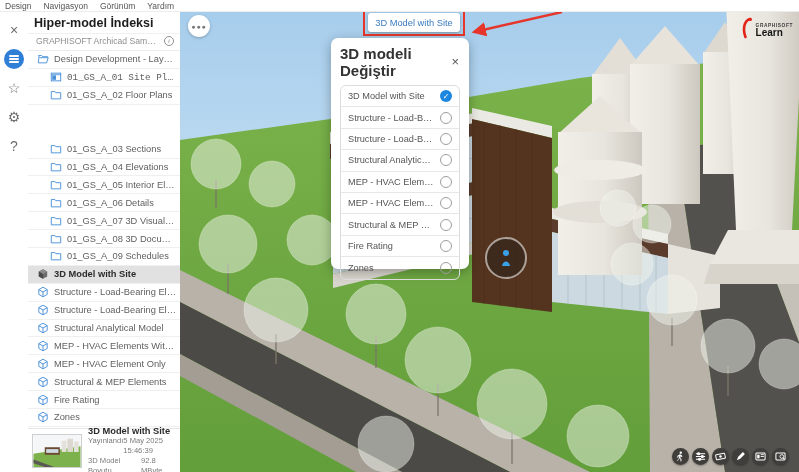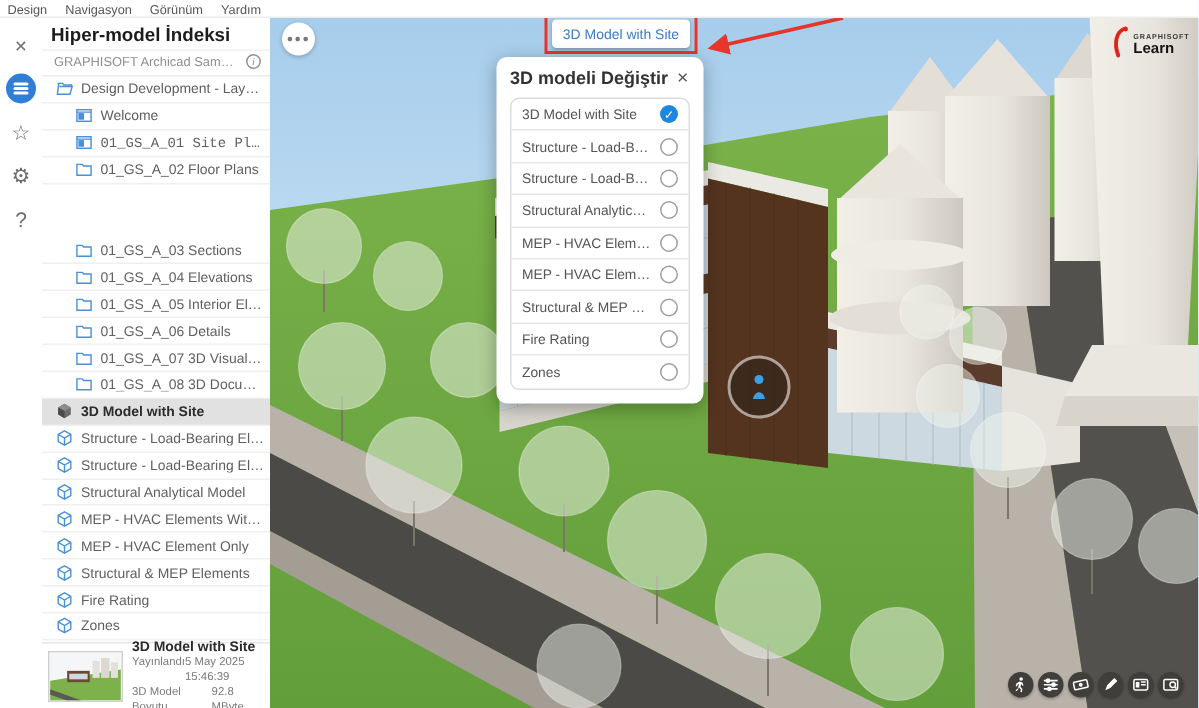--- a/index.html
+++ b/index.html
@@ -52,21 +52,21 @@
   #logo .brand { font-size:4.8px; letter-spacing:.6px; color:#3a3a3a; font-weight:bold; }
   #logo .product { font-size:10px; font-weight:bold; color:#141414; line-height:10px; }
 
   #toolbar { position:absolute; right:10px; bottom:7px; display:flex; gap:3px; z-index:10; }
   .tb-btn { width:17px; height:17px; border-radius:50%; background:#403e3b; display:flex; align-items:center; justify-content:center; cursor:pointer; box-shadow:0 1px 2px rgba(0,0,0,.3); }
   .tb-btn svg { width:11px; height:11px; }
 
   
   #popup { position:absolute; left:151px; top:26px; width:138px; height:231px; background:#fff; border-radius:7px; box-shadow:0 3px 12px rgba(0,0,0,.3); z-index:20; padding:7px 9px 8px 9px; }
   #popup-head { display:flex; align-items:center; justify-content:space-between; margin-bottom:6px; }
-  #popup-title { font-size:12px; font-weight:bold; color:#333; }
+  #popup-title { font-size:15px; font-weight:bold; color:#333; }
   #popup-close { font-size:13px; color:#555; cursor:pointer; line-height:12px; padding:0 1px; }
   #popup-list { border:1px solid #dcdcdc; border-radius:6px; overflow:hidden; }
   .pp-row { height:21.4px; display:flex; align-items:center; justify-content:space-between; padding:0 7px; border-bottom:1px solid #e7e7e7; cursor:pointer; }
   .pp-row:last-child { border-bottom:none; }
   .pp-row .plbl { font-size:9.2px; color:#555; white-space:nowrap; overflow:hidden; text-overflow:ellipsis; }
   .pp-radio { flex:none; width:12px; height:12px; border:1.4px solid #9e9e9e; border-radius:50%; margin-left:5px; }
   .pp-radio.on { border:none; background:#1d87e0; color:#fff; font-size:8px; display:flex; align-items:center; justify-content:center; }
 </style>
 </head>
 <body>
@@ -103,38 +103,28 @@
     <div id="sb-list">
         <div class="sb-row" style="padding-left: 8px;">
     <span class="icn">
             <svg viewBox="0 0 14 13">
               <path d="M1.5 2.5h4l1 1.3h6v1.2" fill="none" stroke="#4a90d9" stroke-width="1.1"></path>
               <path d="M3 5h10l-1.8 6H1.5l1-8.5" fill="#fff" stroke="#4a90d9" stroke-width="1.1"></path>
             </svg>
           </span>
     <span class="lbl">Design Development - Layouts</span>
   </div>
-        <div class="sb-row" style="padding-left: 21px;">
+        <div class="sb-row" style="padding-left: 21px; font-family: Liberation Mono, monospace;">
     <span class="icn">
             <svg viewBox="0 0 14 13">
               <rect x="1.5" y="2" width="11" height="9" fill="#fff" stroke="#4a90d9" stroke-width="1.1"></rect>
               <rect x="2.6" y="4.6" width="4.4" height="5.2" fill="#4a90d9"></rect>
               <line x1="1.5" y1="3.8" x2="12.5" y2="3.8" stroke="#4a90d9" stroke-width="1"></line>
             </svg>
           </span>
-    <span class="lbl">Welcome</span>
-  </div>
-        <div class="sb-row" style="padding-left: 21px; font-family: Liberation Mono, monospace;">
-    <span class="icn">
-            <svg viewBox="0 0 14 13">
-              <rect x="1.5" y="2" width="11" height="9" fill="#fff" stroke="#4a90d9" stroke-width="1.1"></rect>
-              <rect x="2.6" y="4.6" width="4.4" height="5.2" fill="#4a90d9"></rect>
-              <line x1="1.5" y1="3.8" x2="12.5" y2="3.8" stroke="#4a90d9" stroke-width="1"></line>
-            </svg>
-          </span>
     <span class="lbl">01_GS_A_01 Site Plan</span>
   </div>
         <div class="sb-row" style="padding-left: 21px;">
     <span class="icn">
             <svg viewBox="0 0 14 13">
               <path d="M1.5 2.5h4.2l1 1.3h5.8v7.2H1.5z" fill="#fff" stroke="#4a90d9" stroke-width="1.1"></path>
             </svg>
           </span>
     <span class="lbl">01_GS_A_02 Floor Plans</span>
   </div>
@@ -178,20 +168,28 @@
           </span>
     <span class="lbl">01_GS_A_07 3D Visualization</span>
   </div>
         <div class="sb-row" style="padding-left: 21px;">
     <span class="icn">
             <svg viewBox="0 0 14 13">
               <path d="M1.5 2.5h4.2l1 1.3h5.8v7.2H1.5z" fill="#fff" stroke="#4a90d9" stroke-width="1.1"></path>
             </svg>
           </span>
     <span class="lbl">01_GS_A_08 3D Documents</span>
+  </div>
+        <div class="sb-row" style="padding-left: 21px;">
+    <span class="icn">
+            <svg viewBox="0 0 14 13">
+              <path d="M1.5 2.5h4.2l1 1.3h5.8v7.2H1.5z" fill="#fff" stroke="#4a90d9" stroke-width="1.1"></path>
+            </svg>
+          </span>
+    <span class="lbl">01_GS_A_09 Schedules</span>
   </div>
         <div class="sb-row selected" style="padding-left: 8px;">
     <span class="icn">
             <svg viewBox="0 0 14 14">
               <path d="M7 1.4l4.9 2.8v5.6L7 12.6 2.1 9.8V4.2z" fill="#6b6b6b"></path>
               <path d="M2.1 4.2L7 7l4.9-2.8L7 1.4z" fill="#8c8c8c"></path>
               <path d="M7 7v5.6L2.1 9.8V4.2z" fill="#4a4a4a"></path>
             </svg>
           </span>
     <span class="lbl">3D Model with Site</span>

